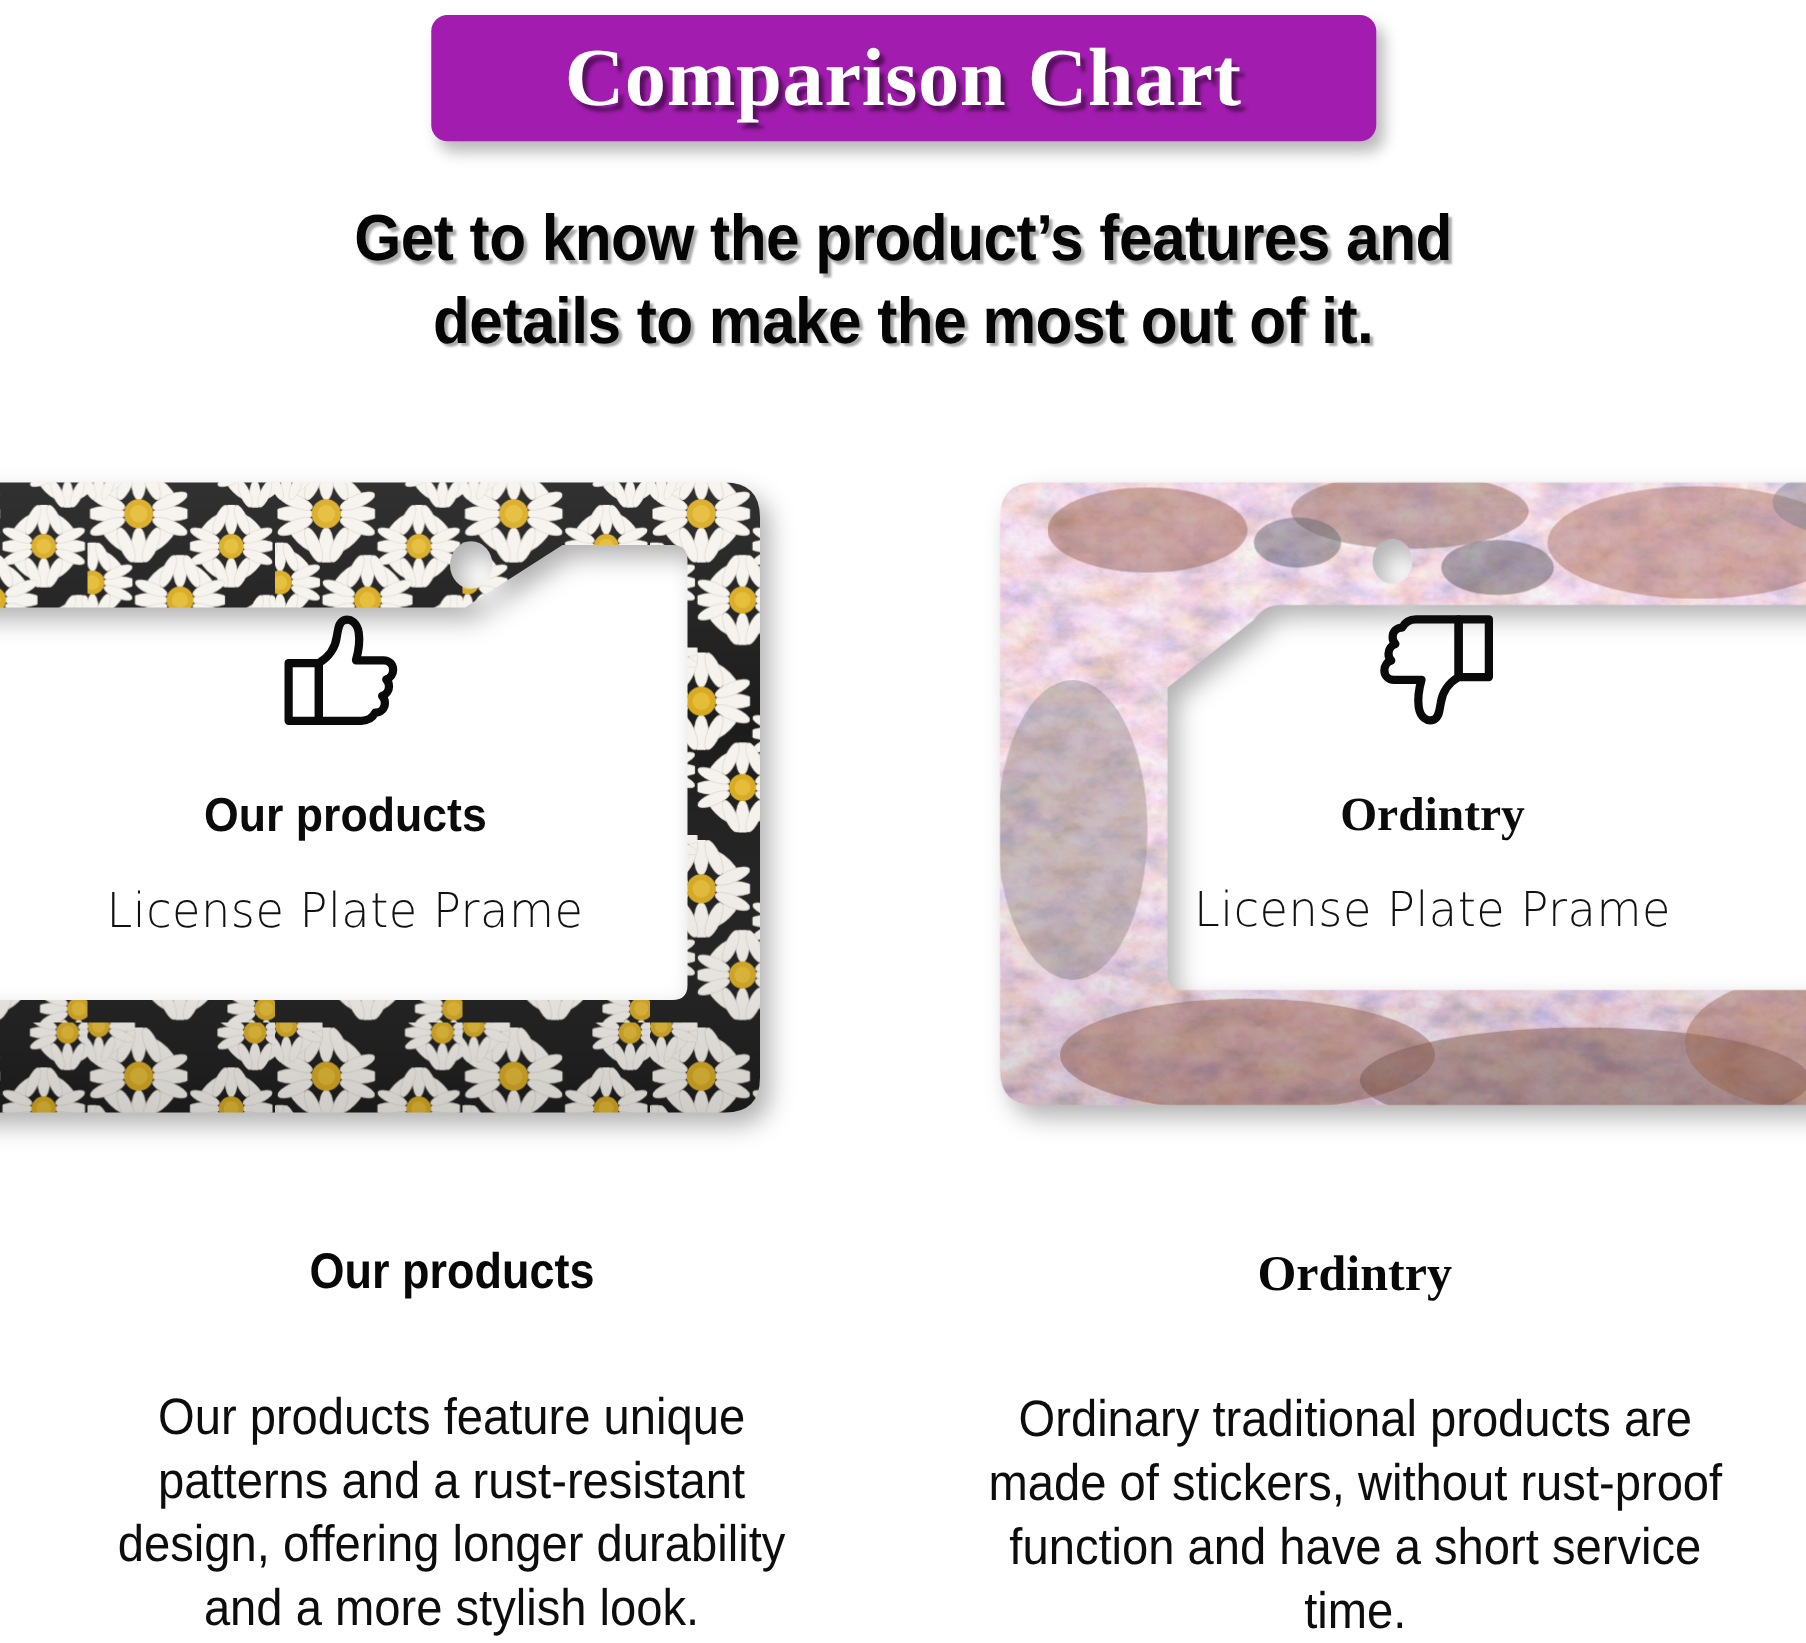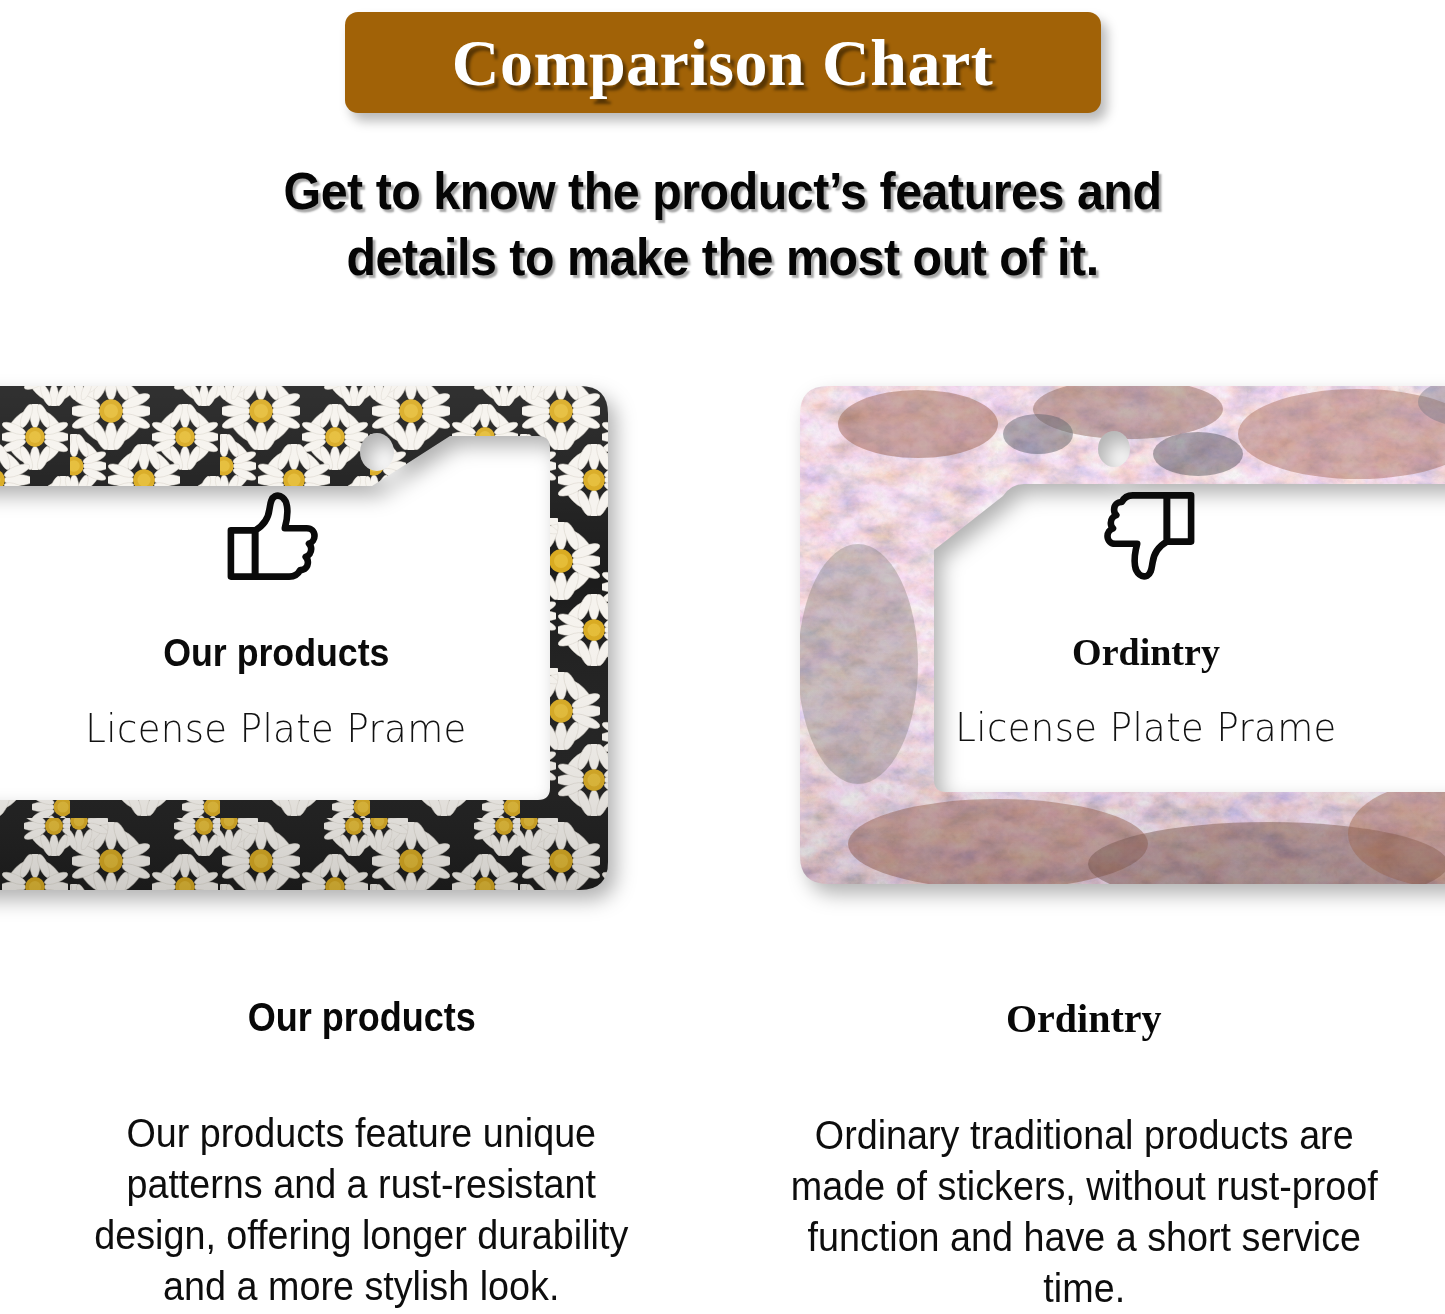--- a/index.html
+++ b/index.html
@@ -11,21 +11,21 @@
     position:relative;
   }
 
   
   .banner-wrap{
     position:absolute;left:0;top:12px;width:1445px;
     display:flex;justify-content:center;
   }
   .banner{
     width:756px;height:101px;
-    background:#a16207;
+    background:#a21caf;
     border-radius:13px;
     display:flex;align-items:center;justify-content:center;
     box-shadow:6px 8px 12px rgba(0,0,0,.28);
   }
   .banner-text{
     font-family:"Liberation Serif", serif;
     font-weight:bold;
     font-size:66px;
     color:#ffffff;
     letter-spacing:.5px;

